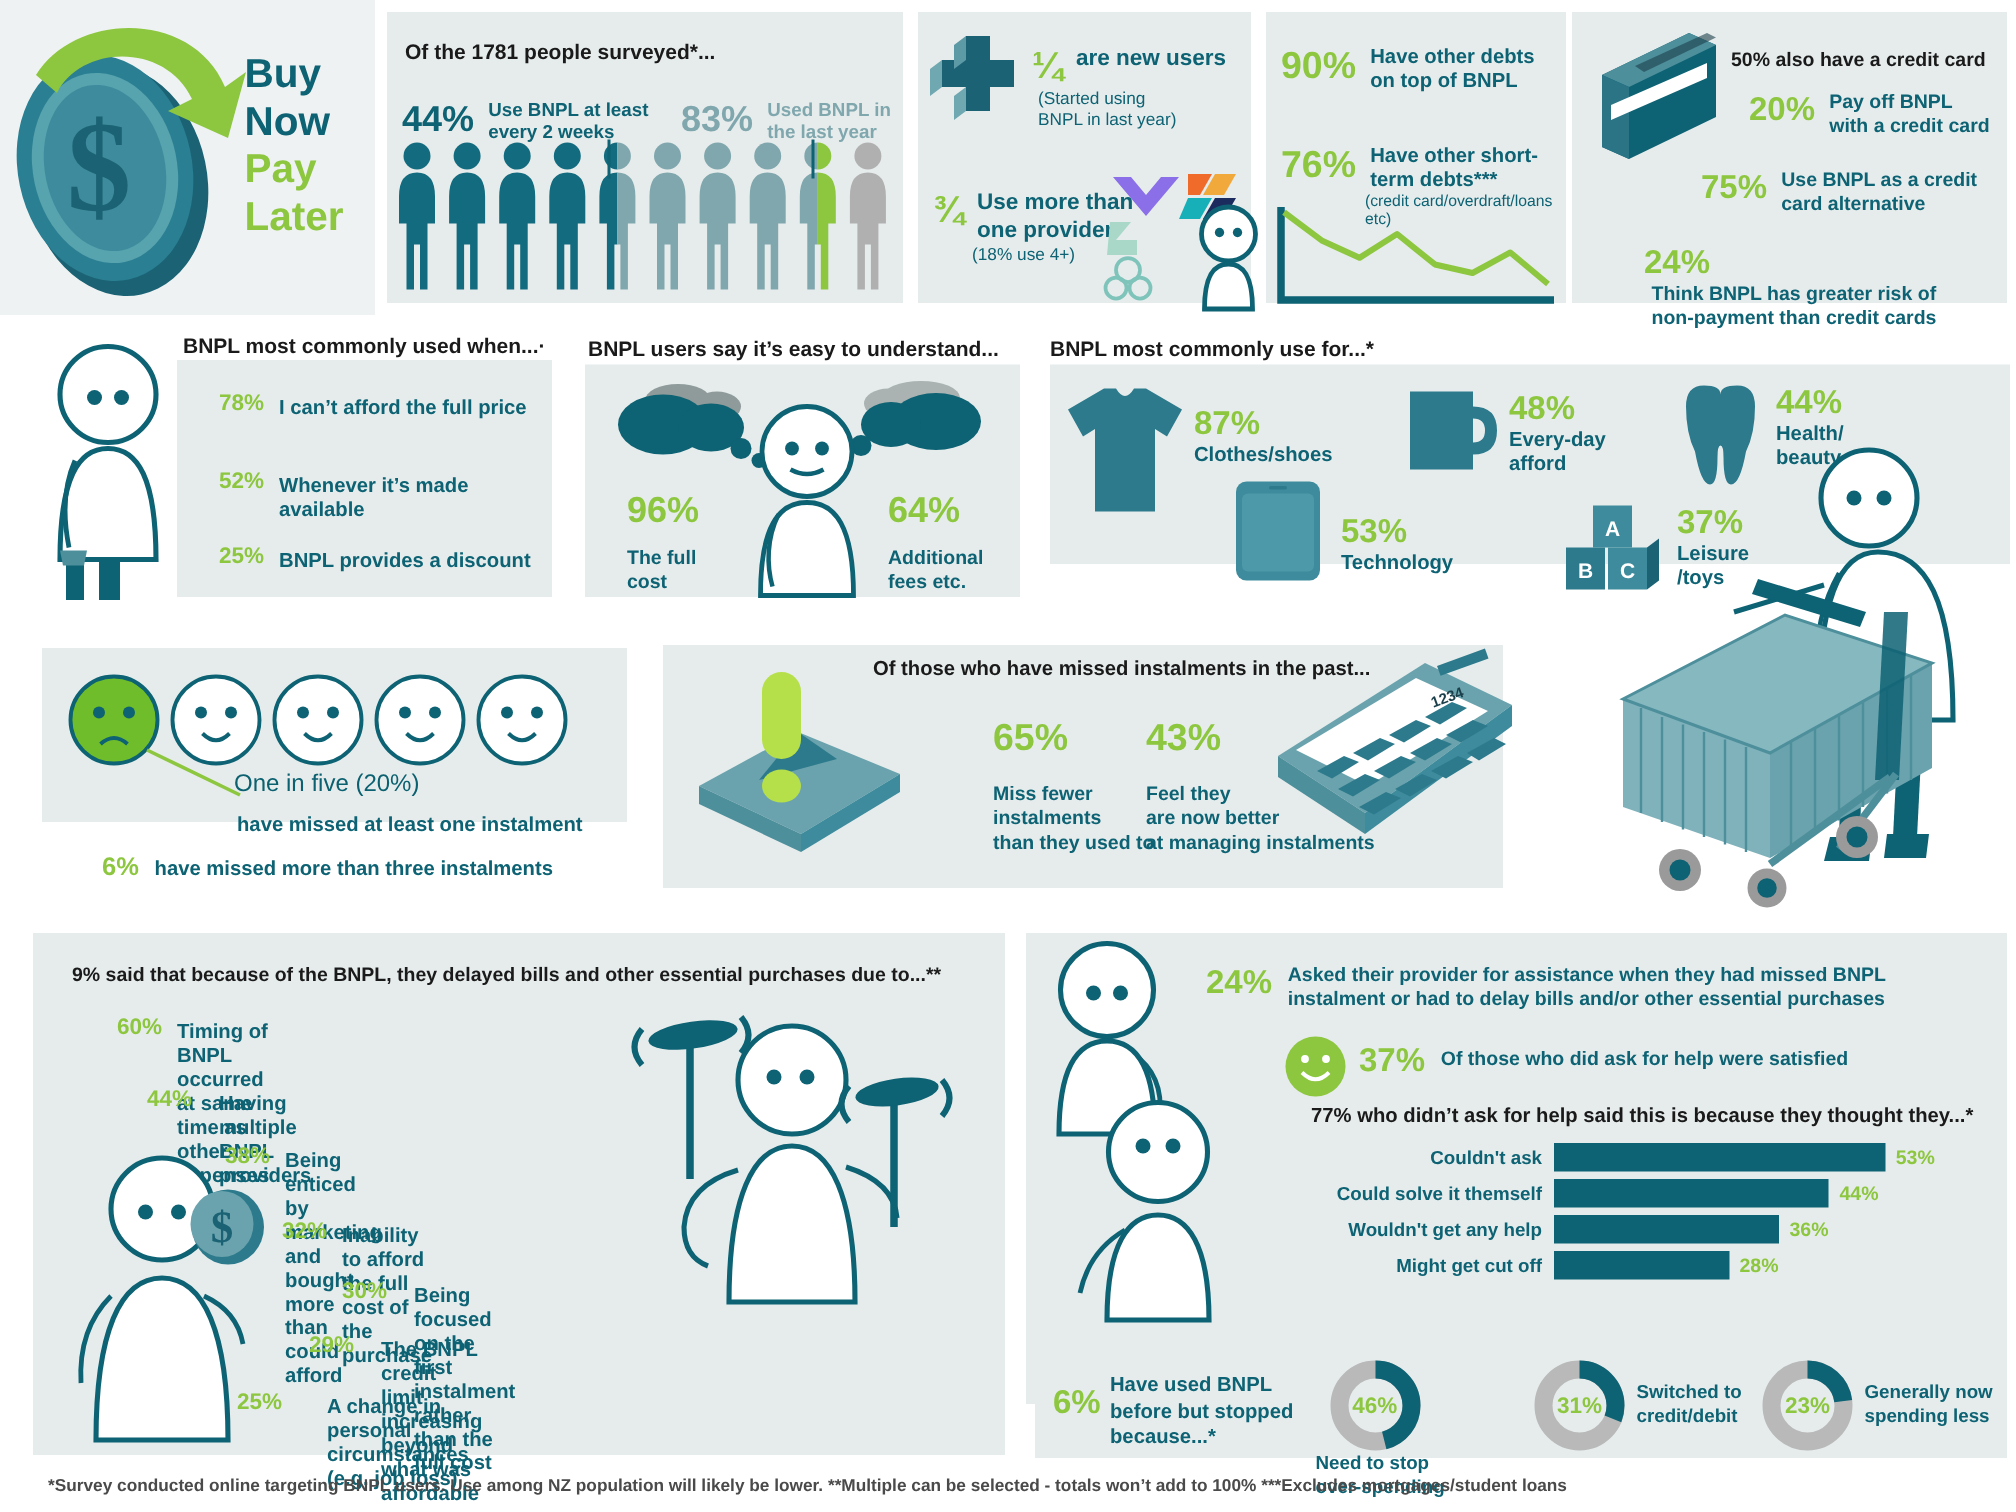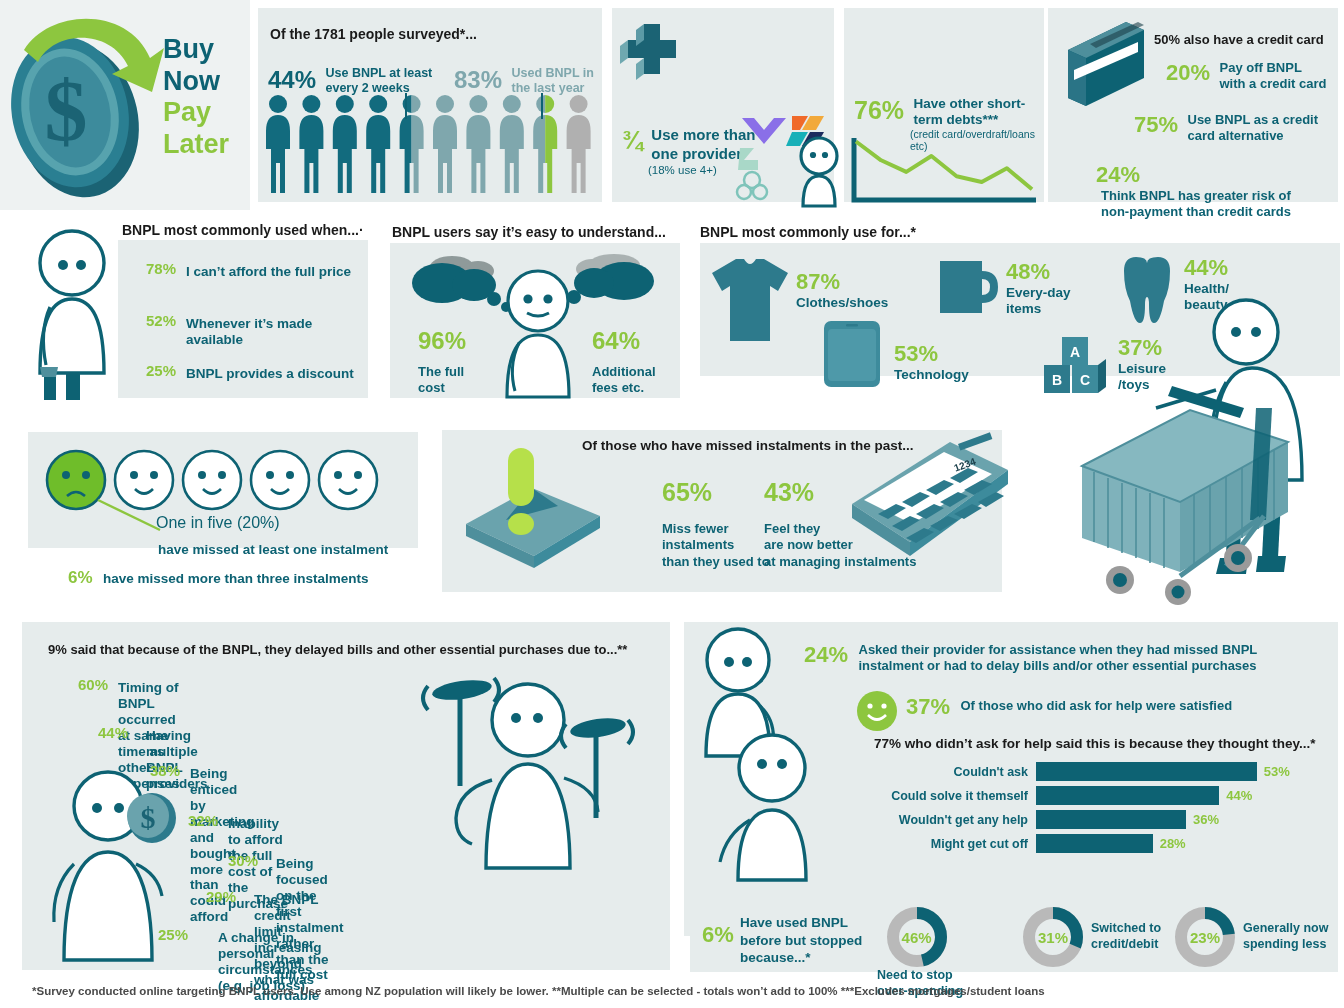--- a/index.html
+++ b/index.html
@@ -170,20 +170,26 @@
   </svg>
 </div>
 
 <div class="panel" id="p-prov">
   <svg class="abs" style="left:8px; top:16px;" width="62" height="64" viewBox="0 0 62 64">
     <path d="M24 0 L40 0 L40 16 L56 16 L56 34 L40 34 L40 50 L24 50 L24 34 L8 34 L8 16 L24 16 Z" fill="#1b6374"></path>
     <path d="M8 16 L0 22 L0 40 L8 34 Z" fill="#6fa8b0"></path>
     <path d="M24 50 L16 56 L16 40 L24 34 Z" fill="#6fa8b0"></path>
     <path d="M24 0 L16 6 L16 22 L24 16 Z" fill="#5c9aa6"></path>
   </svg>
+  <div class="abs" style="left:76px; top:22px;">
+    <span style="font-size:25px;font-weight:bold;color:#8dc63f;vertical-align:top;">¼</span>
+    <span style="font-size:15px;font-weight:bold;color:#0d6273;margin-left:4px;">are new users</span>
+    <div style="font-size:11.5px;color:#0d6273;white-space:pre-line;margin-left:4px;line-height:1.25;">(Started using
+BNPL in last year)</div>
+  </div>
 
   <div class="abs" style="left:10px; top:118px;">
     <span style="font-size:25px;font-weight:bold;color:#8dc63f;vertical-align:top;">¾</span>
     <span style="font-size:15px;font-weight:bold;color:#0d6273;margin-left:4px;white-space:pre-line;display:inline-block;vertical-align:top;line-height:1.25;">Use more than
 one provider</span>
     <div style="font-size:11.5px;color:#0d6273;margin-left:26px;">(18% use 4+)</div>
   </div>
 
   <svg class="abs" style="left:122px; top:100px;" width="100" height="94" viewBox="0 0 100 94">
     <path d="M8 10 L20 10 L30 22 L40 10 L52 10 L30 36 Z" fill="#8a6fe8"></path>
@@ -199,20 +205,25 @@
 
   <svg class="abs" style="left:178px; top:128px;" width="58" height="70" viewBox="0 0 58 70">
     <circle cx="29" cy="20" r="18" fill="#fff" stroke="#0d6273" stroke-width="3.2"></circle>
     <circle cx="23" cy="19" r="3.1" fill="#0d6273"></circle>
       <circle cx="35" cy="19" r="3.1" fill="#0d6273"></circle>
     <path d="M13 70 C13 48 19 40 29 40 C39 40 45 48 45 70 Z" fill="#fff" stroke="#0d6273" stroke-width="3.2"></path>
   </svg>
 </div>
 
 <div class="panel" id="p-debt">
+  <div class="abs" style="left:10px; top:22px;">
+    <span style="font-size:25px;font-weight:bold;color:#8dc63f;vertical-align:top;">90%</span>
+    <span style="font-size:13.5px;font-weight:bold;color:#0d6273;margin-left:5px;white-space:pre-line;display:inline-block;vertical-align:top;line-height:1.2;">Have other debts
+on top of BNPL</span>
+  </div>
   <div class="abs" style="left:10px; top:88px;">
     <span style="font-size:25px;font-weight:bold;color:#8dc63f;vertical-align:top;">76%</span>
     <span style="font-size:13.5px;font-weight:bold;color:#0d6273;margin-left:5px;white-space:pre-line;display:inline-block;vertical-align:top;line-height:1.2;">Have other short-
 term debts***</span>
     <div style="font-size:10.5px;color:#0d6273;margin-left:56px;">(credit card/overdraft/loans etc)</div>
   </div>
   <svg class="abs" style="left:4px; top:128px;" width="192" height="70" viewBox="0 0 192 70">
     <polyline points="6,2 6,64 188,64" fill="none" stroke="#0d6273" stroke-width="5"></polyline>
     <polyline id="trend" fill="none" stroke="#8dc63f" stroke-width="4" stroke-linejoin="round" points="8.0,5.5 33.1,24.3 58.3,35.9 83.4,20.0 108.6,40.3 133.7,46.0 158.9,32.3 184.0,53.3"></polyline>
   </svg>
@@ -329,21 +340,21 @@
     <div style="font-size:13.5px;font-weight:bold;color:#0d6273;white-space:pre-line;line-height:1.15;">Technology</div>
   </div>
 
   <svg class="abs" style="left:238px; top:14px;" width="62" height="62" viewBox="0 0 62 62">
     <path d="M2 4 L44 4 L44 56 L2 56 Z" fill="#2d7a8c"></path>
     <path d="M44 14 Q60 14 60 30 Q60 46 44 46 L44 38 Q52 38 52 30 Q52 22 44 22 Z" fill="#2d7a8c"></path>
   </svg>
   <div class="abs" style="left:306px; top:16px;">
     <div style="font-size:22px;font-weight:bold;color:#8dc63f;">48%</div>
     <div style="font-size:13.5px;font-weight:bold;color:#0d6273;white-space:pre-line;line-height:1.15;">Every-day
-items</div>
+afford</div>
   </div>
 
   <svg class="abs" style="left:340px; top:92px;" width="72" height="62" viewBox="0 0 72 62">
     <rect x="22" y="2" width="26" height="28" fill="#3d8b9c"></rect>
     <text x="35" y="22" font-size="14" font-weight="bold" fill="#fff" text-anchor="middle" font-family="Liberation Sans, sans-serif">A</text>
     <rect x="4" y="30" width="26" height="28" fill="#2d7a8c"></rect>
     <text x="17" y="50" font-size="14" font-weight="bold" fill="#fff" text-anchor="middle" font-family="Liberation Sans, sans-serif">B</text>
     <rect x="32" y="30" width="26" height="28" fill="#3d8b9c"></rect>
     <text x="45" y="50" font-size="14" font-weight="bold" fill="#fff" text-anchor="middle" font-family="Liberation Sans, sans-serif">C</text>
     <path d="M58 30 L66 24 L66 52 L58 58 Z" fill="#1b6374"></path>

